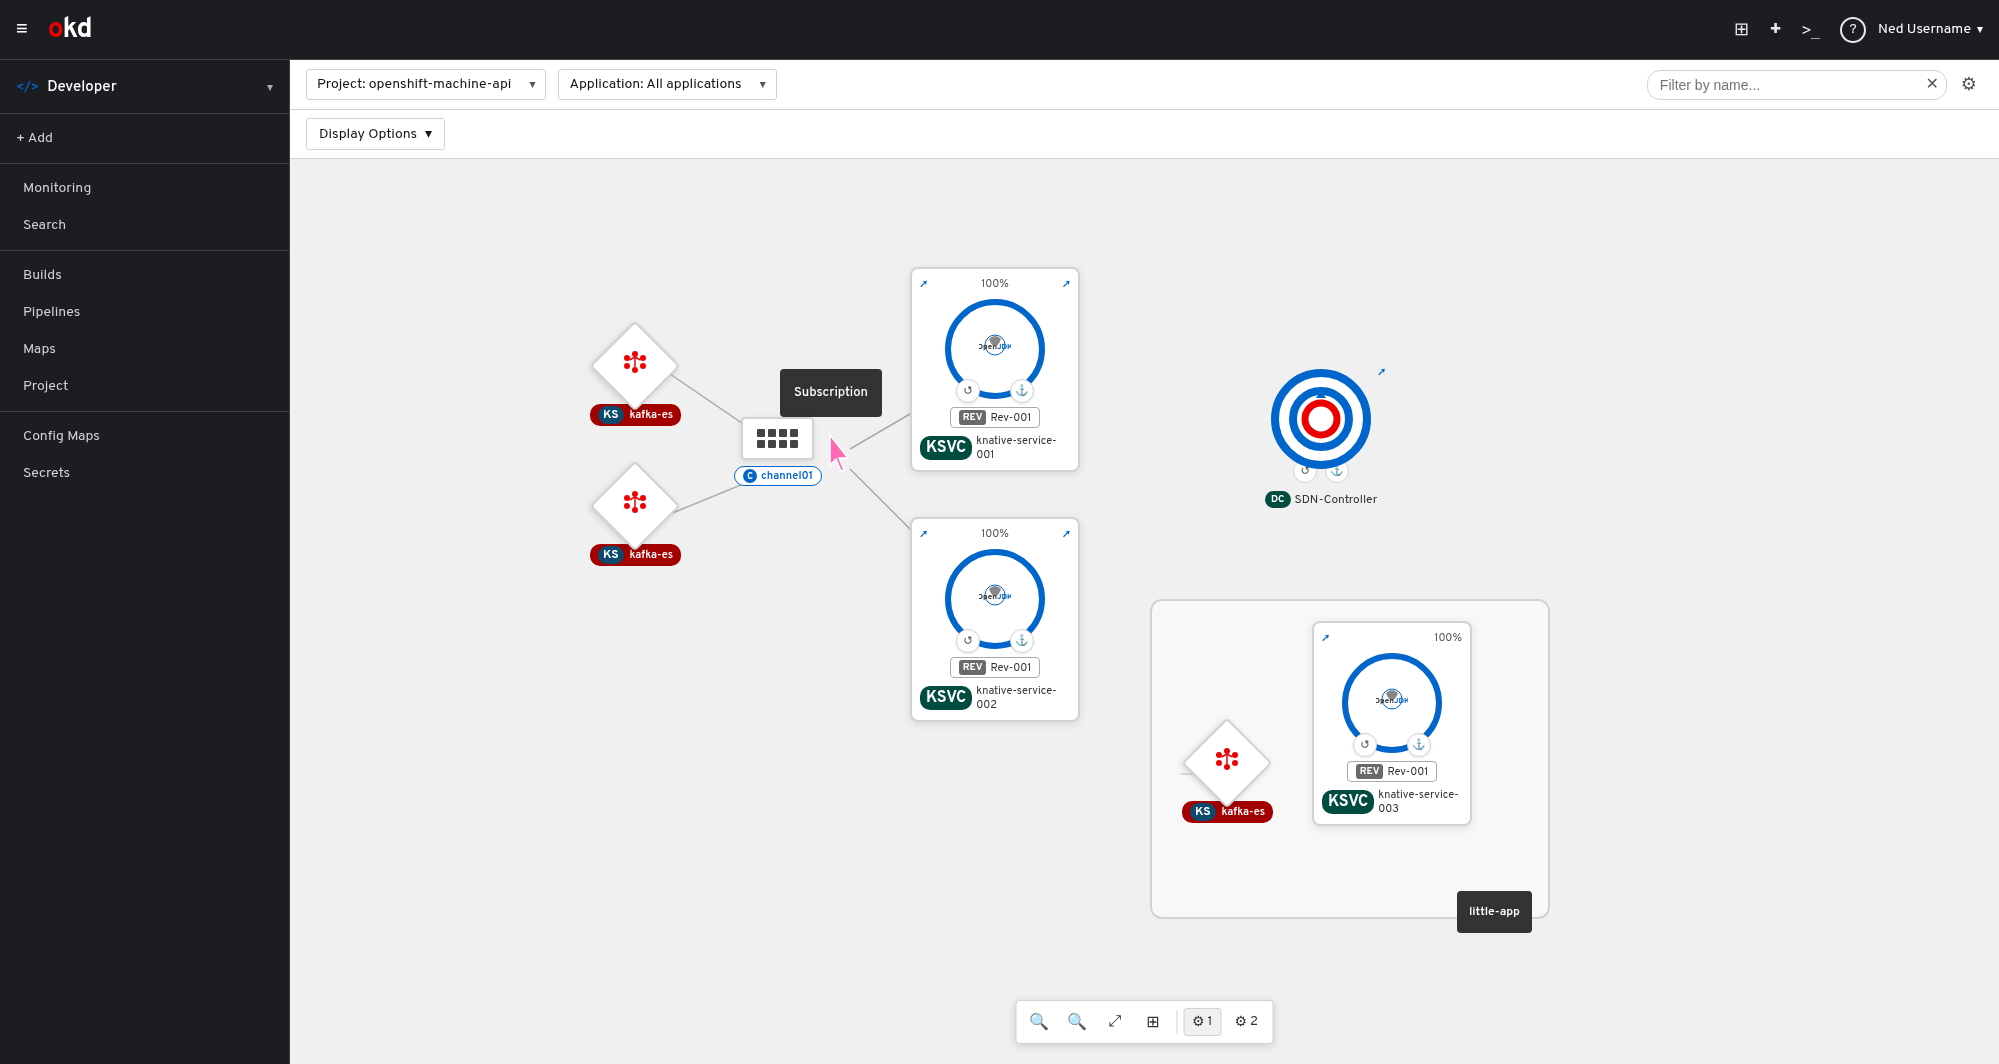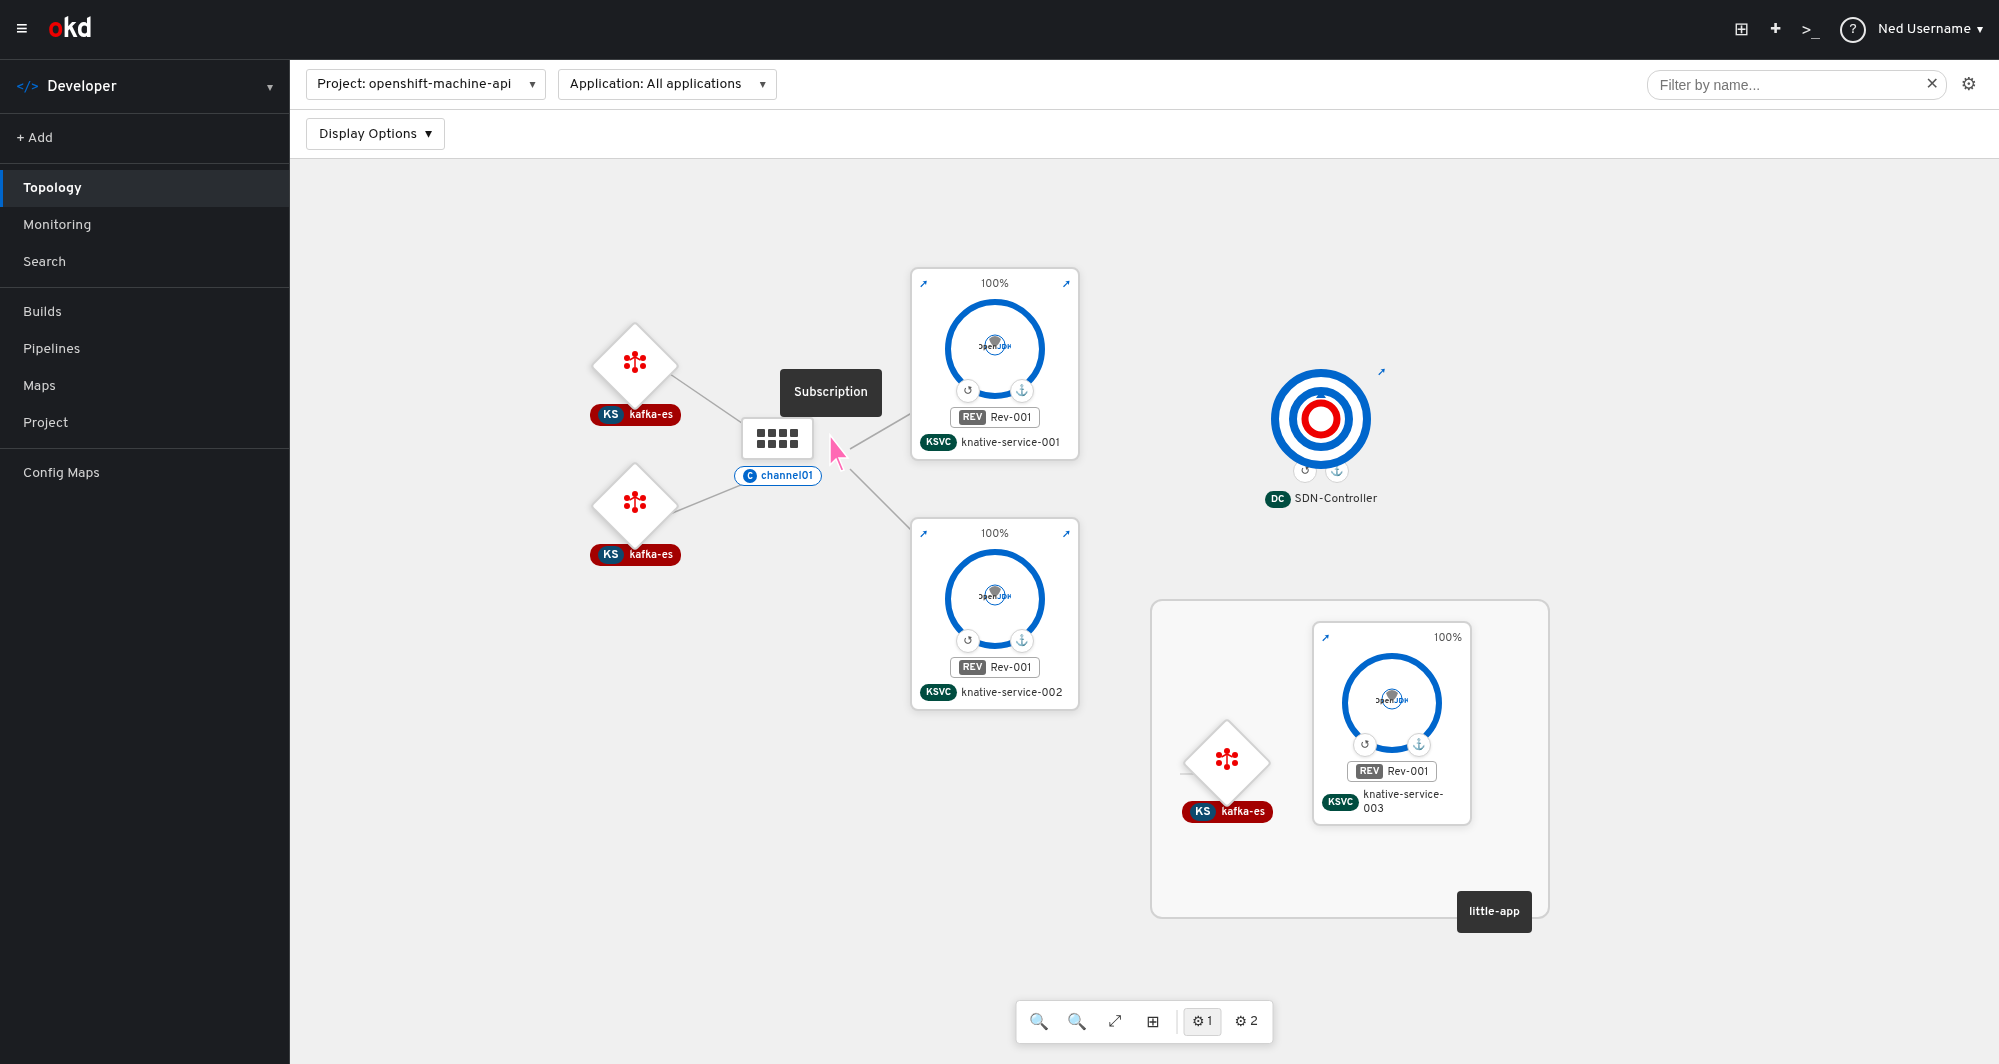--- a/index.html
+++ b/index.html
@@ -310,21 +310,21 @@
       margin: 4px auto;
       width: fit-content;
     }
     .rev-badge-label { background: #6a6a6a; color: #fff; border-radius: 3px; padding: 1px 4px; font-size: 10px; font-weight: 700; }
     .ksvc-bottom-label {
       display: flex;
       align-items: center;
       gap: 4px;
       margin-top: 6px;
     }
-    .ksvc-badge-ksvc { background: #004d40; color: #fff; border-radius: 10px; padding: 2px 6px; font-size: 10px; font-weight: 700; }
+    .ksvc-badge-ksvc { background: #004d40; color: #fff; border-radius: 10px; padding: 2px 6px; font-size: 16px; font-weight: 700; }
     .ksvc-name { font-size: 11px; color: #333; }
 
     
     .sdn-node {
       display: flex;
       flex-direction: column;
       align-items: center;
       gap: 6px;
     }
     .sdn-circle {
@@ -351,20 +351,21 @@
       border: 1px solid #d2d2d2;
       display: flex;
       align-items: center;
       justify-content: center;
       font-size: 11px;
       color: #555;
       cursor: pointer;
     }
     .sdn-label {
       display: flex;
+      align-items: center;
       gap: 4px;
       margin-top: 8px;
     }
     .dc-badge { background: #004d40; color: #fff; border-radius: 10px; padding: 2px 6px; font-size: 10px; font-weight: 700; }
 
     
     .subscription-tooltip {
       background: #333;
       color: #fff;
       padding: 16px 14px;
@@ -479,30 +480,30 @@
     <div class="sidebar-developer">
       <div class="sidebar-developer-left">
         <span class="sidebar-developer-icon">&lt;/&gt;</span>
         <span>Developer</span>
       </div>
       <span class="sidebar-developer-arrow">▾</span>
     </div>
     <div class="sidebar-divider"></div>
     <div class="sidebar-add">+ Add</div>
     <div class="sidebar-divider"></div>
-    <div class="sidebar-item active">Topology</div>
     <div class="sidebar-item">Monitoring</div>
     <div class="sidebar-item">Search</div>
     <div class="sidebar-divider"></div>
     <div class="sidebar-item">Builds</div>
     <div class="sidebar-item">Pipelines</div>
     <div class="sidebar-item">Maps</div>
     <div class="sidebar-item">Project</div>
     <div class="sidebar-divider"></div>
     <div class="sidebar-item">Config Maps</div>
+    <div class="sidebar-item">Secrets</div>
   </div>
 
   <div class="content-area">
 
     <div class="content-header">
       <div class="project-select">
         <span>Project: openshift-machine-api</span>
         <span class="select-arrow">▾</span>
       </div>
       <div class="project-select">

